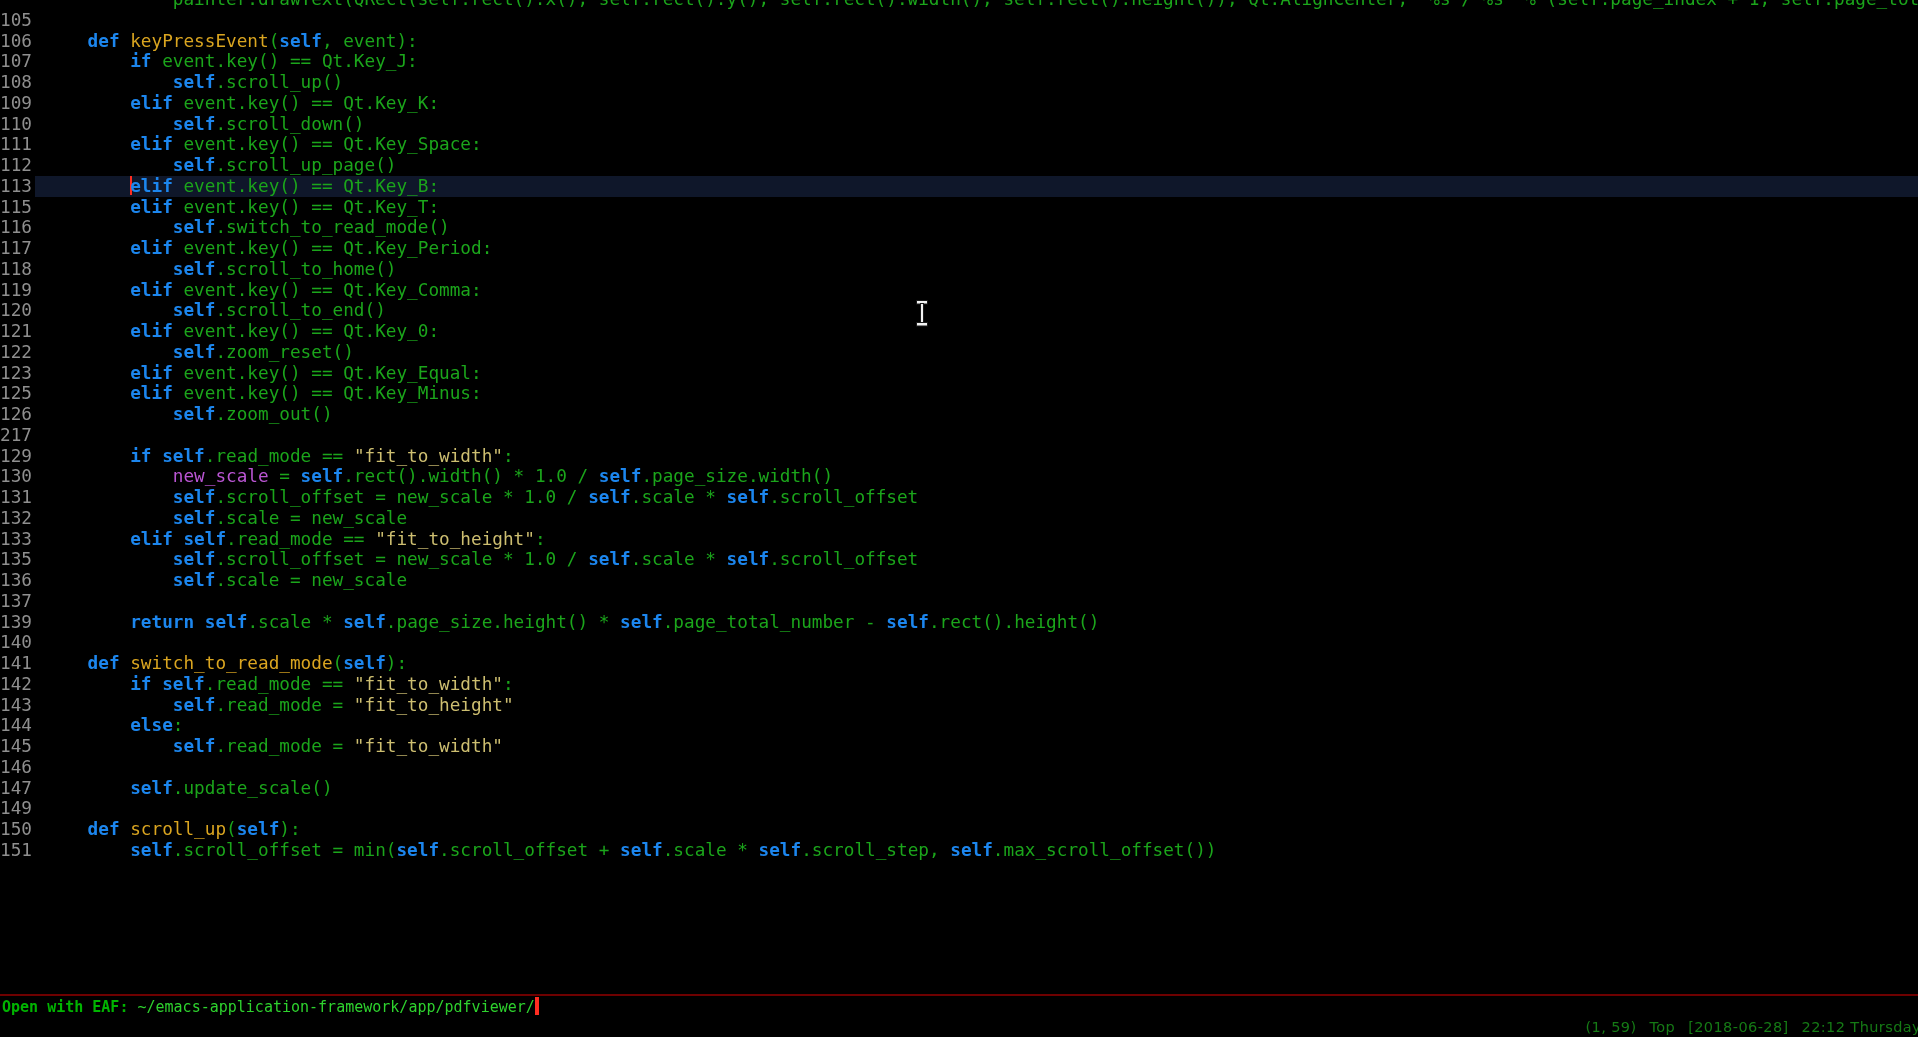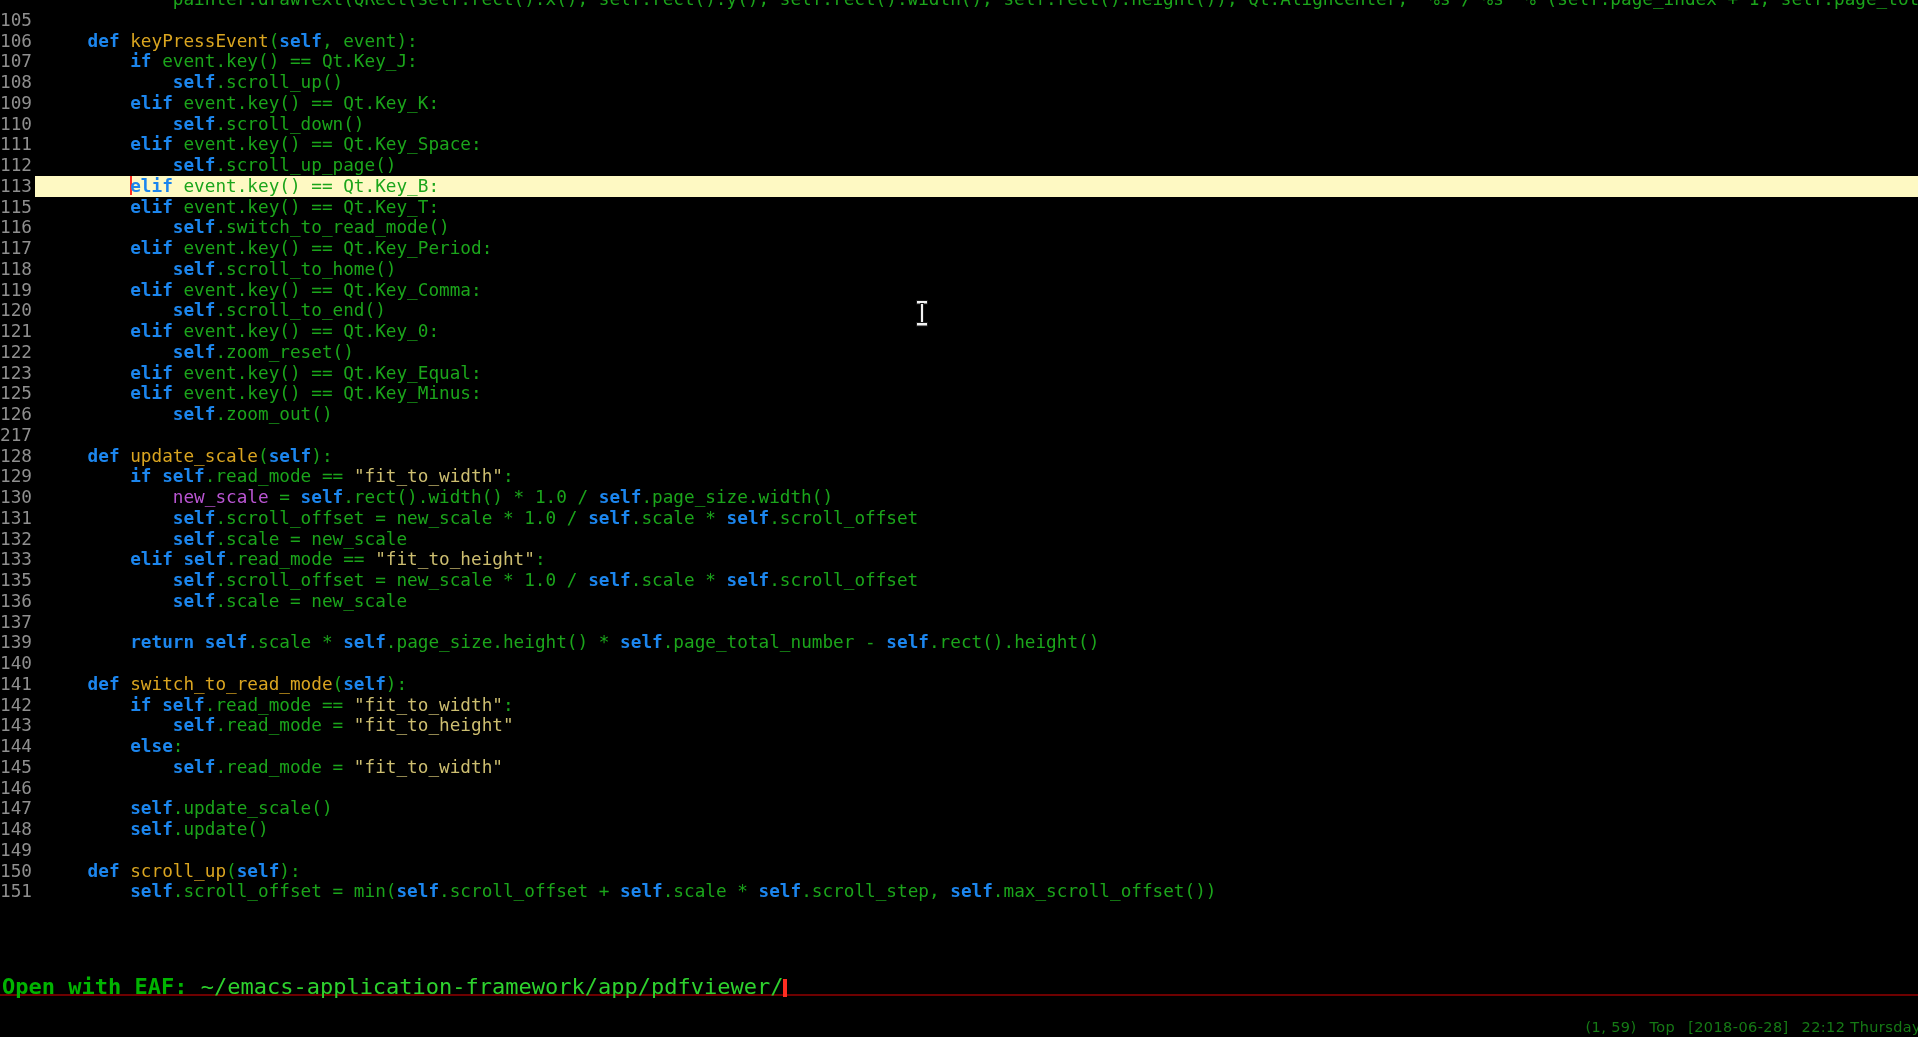--- a/index.html
+++ b/index.html
@@ -11,36 +11,36 @@
     font-family:"DejaVu Sans Mono", monospace;
   }
   
   .buffer{
     position:absolute;left:0;top:-11px;right:0;
     font-size:17.7px;
   }
   .line{display:flex;height:20.75px;line-height:20.75px;white-space:pre}
   .ln{width:35px;text-align:left;color:#8f8f8f;flex:none}
   .code{flex:1;padding-left:10px}
-  .line.cur .code{background:#fef9c3}
+  .line.cur .code{background:#0f172a}
   .tk-k{color:#1c86ee;font-weight:bold}
   .tk-f{color:#daa520}
   .tk-q{color:#cdbe70}
   .tk-v{color:#ba55d3}
   .tk-t{color:#1ba51b}
   .caret{
     display:inline-block;width:2px;height:19px;margin-right:-2px;
     background:#ff2d21;vertical-align:-3px;
   }
   
   .rule{position:absolute;left:0;right:0;top:994px;height:2px;background:#6e0000}
   
   .echo{
-    position:absolute;left:2px;top:976px;height:21px;line-height:21px;
-    font-size:22px;white-space:pre;
+    position:absolute;left:2px;top:997px;height:21px;line-height:21px;
+    font-size:15px;white-space:pre;
   }
   .echo .prompt{color:#00b400;font-weight:bold}
   .echo .val{color:#2ed22e}
   .mb-caret{
     display:inline-block;width:4px;height:18px;background:#ff2d21;vertical-align:-3px;
   }
   
   .tray{
     position:absolute;right:-3px;bottom:2px;
     display:flex;gap:13px;
@@ -70,39 +70,37 @@
     <div class="line"><span class="ln">117</span><span class="code"><span class="tk-t">        </span><span class="tk-k">elif</span><span class="tk-t"> event.key() == Qt.Key_Period:</span></span></div>
     <div class="line"><span class="ln">118</span><span class="code"><span class="tk-t">            </span><span class="tk-k">self</span><span class="tk-t">.scroll_to_home()</span></span></div>
     <div class="line"><span class="ln">119</span><span class="code"><span class="tk-t">        </span><span class="tk-k">elif</span><span class="tk-t"> event.key() == Qt.Key_Comma:</span></span></div>
     <div class="line"><span class="ln">120</span><span class="code"><span class="tk-t">            </span><span class="tk-k">self</span><span class="tk-t">.scroll_to_end()</span></span></div>
     <div class="line"><span class="ln">121</span><span class="code"><span class="tk-t">        </span><span class="tk-k">elif</span><span class="tk-t"> event.key() == Qt.Key_0:</span></span></div>
     <div class="line"><span class="ln">122</span><span class="code"><span class="tk-t">            </span><span class="tk-k">self</span><span class="tk-t">.zoom_reset()</span></span></div>
     <div class="line"><span class="ln">123</span><span class="code"><span class="tk-t">        </span><span class="tk-k">elif</span><span class="tk-t"> event.key() == Qt.Key_Equal:</span></span></div>
     <div class="line"><span class="ln">125</span><span class="code"><span class="tk-t">        </span><span class="tk-k">elif</span><span class="tk-t"> event.key() == Qt.Key_Minus:</span></span></div>
     <div class="line"><span class="ln">126</span><span class="code"><span class="tk-t">            </span><span class="tk-k">self</span><span class="tk-t">.zoom_out()</span></span></div>
     <div class="line"><span class="ln">217</span><span class="code"></span></div>
-    <div class="line"><span class="ln">128</span><span class="code"><span class="tk-t">    </span><span class="tk-k">def</span><span class="tk-t"> </span><span class="tk-f">update_scale</span><span class="tk-t">(</span><span class="tk-k">self</span><span class="tk-t">):</span></span></div>
     <div class="line"><span class="ln">129</span><span class="code"><span class="tk-t">        </span><span class="tk-k">if</span><span class="tk-t"> </span><span class="tk-k">self</span><span class="tk-t">.read_mode == </span><span class="tk-q">"fit_to_width"</span><span class="tk-t">:</span></span></div>
     <div class="line"><span class="ln">130</span><span class="code"><span class="tk-t">            </span><span class="tk-v">new_scale</span><span class="tk-t"> = </span><span class="tk-k">self</span><span class="tk-t">.rect().width() * 1.0 / </span><span class="tk-k">self</span><span class="tk-t">.page_size.width()</span></span></div>
     <div class="line"><span class="ln">131</span><span class="code"><span class="tk-t">            </span><span class="tk-k">self</span><span class="tk-t">.scroll_offset = new_scale * 1.0 / </span><span class="tk-k">self</span><span class="tk-t">.scale * </span><span class="tk-k">self</span><span class="tk-t">.scroll_offset</span></span></div>
     <div class="line"><span class="ln">132</span><span class="code"><span class="tk-t">            </span><span class="tk-k">self</span><span class="tk-t">.scale = new_scale</span></span></div>
     <div class="line"><span class="ln">133</span><span class="code"><span class="tk-t">        </span><span class="tk-k">elif</span><span class="tk-t"> </span><span class="tk-k">self</span><span class="tk-t">.read_mode == </span><span class="tk-q">"fit_to_height"</span><span class="tk-t">:</span></span></div>
     <div class="line"><span class="ln">135</span><span class="code"><span class="tk-t">            </span><span class="tk-k">self</span><span class="tk-t">.scroll_offset = new_scale * 1.0 / </span><span class="tk-k">self</span><span class="tk-t">.scale * </span><span class="tk-k">self</span><span class="tk-t">.scroll_offset</span></span></div>
     <div class="line"><span class="ln">136</span><span class="code"><span class="tk-t">            </span><span class="tk-k">self</span><span class="tk-t">.scale = new_scale</span></span></div>
     <div class="line"><span class="ln">137</span><span class="code"></span></div>
     <div class="line"><span class="ln">139</span><span class="code"><span class="tk-t">        </span><span class="tk-k">return</span><span class="tk-t"> </span><span class="tk-k">self</span><span class="tk-t">.scale * </span><span class="tk-k">self</span><span class="tk-t">.page_size.height() * </span><span class="tk-k">self</span><span class="tk-t">.page_total_number - </span><span class="tk-k">self</span><span class="tk-t">.rect().height()</span></span></div>
     <div class="line"><span class="ln">140</span><span class="code"></span></div>
     <div class="line"><span class="ln">141</span><span class="code"><span class="tk-t">    </span><span class="tk-k">def</span><span class="tk-t"> </span><span class="tk-f">switch_to_read_mode</span><span class="tk-t">(</span><span class="tk-k">self</span><span class="tk-t">):</span></span></div>
     <div class="line"><span class="ln">142</span><span class="code"><span class="tk-t">        </span><span class="tk-k">if</span><span class="tk-t"> </span><span class="tk-k">self</span><span class="tk-t">.read_mode == </span><span class="tk-q">"fit_to_width"</span><span class="tk-t">:</span></span></div>
     <div class="line"><span class="ln">143</span><span class="code"><span class="tk-t">            </span><span class="tk-k">self</span><span class="tk-t">.read_mode = </span><span class="tk-q">"fit_to_height"</span></span></div>
     <div class="line"><span class="ln">144</span><span class="code"><span class="tk-t">        </span><span class="tk-k">else</span><span class="tk-t">:</span></span></div>
     <div class="line"><span class="ln">145</span><span class="code"><span class="tk-t">            </span><span class="tk-k">self</span><span class="tk-t">.read_mode = </span><span class="tk-q">"fit_to_width"</span></span></div>
     <div class="line"><span class="ln">146</span><span class="code"></span></div>
     <div class="line"><span class="ln">147</span><span class="code"><span class="tk-t">        </span><span class="tk-k">self</span><span class="tk-t">.update_scale()</span></span></div>
-    <div class="line"><span class="ln">148</span><span class="code"><span class="tk-t">        </span><span class="tk-k">self</span><span class="tk-t">.update()</span></span></div>
     <div class="line"><span class="ln">149</span><span class="code"></span></div>
     <div class="line"><span class="ln">150</span><span class="code"><span class="tk-t">    </span><span class="tk-k">def</span><span class="tk-t"> </span><span class="tk-f">scroll_up</span><span class="tk-t">(</span><span class="tk-k">self</span><span class="tk-t">):</span></span></div>
     <div class="line"><span class="ln">151</span><span class="code"><span class="tk-t">        </span><span class="tk-k">self</span><span class="tk-t">.scroll_offset = min(</span><span class="tk-k">self</span><span class="tk-t">.scroll_offset + </span><span class="tk-k">self</span><span class="tk-t">.scale * </span><span class="tk-k">self</span><span class="tk-t">.scroll_step, </span><span class="tk-k">self</span><span class="tk-t">.max_scroll_offset())</span></span></div>
   </div>
 
 <div class="rule"></div>
 
 <div class="echo"><span class="prompt">Open with EAF: </span><span class="val">~/emacs-application-framework/app/pdfviewer/</span><span class="mb-caret"></span></div>
 
 <div class="tray">

